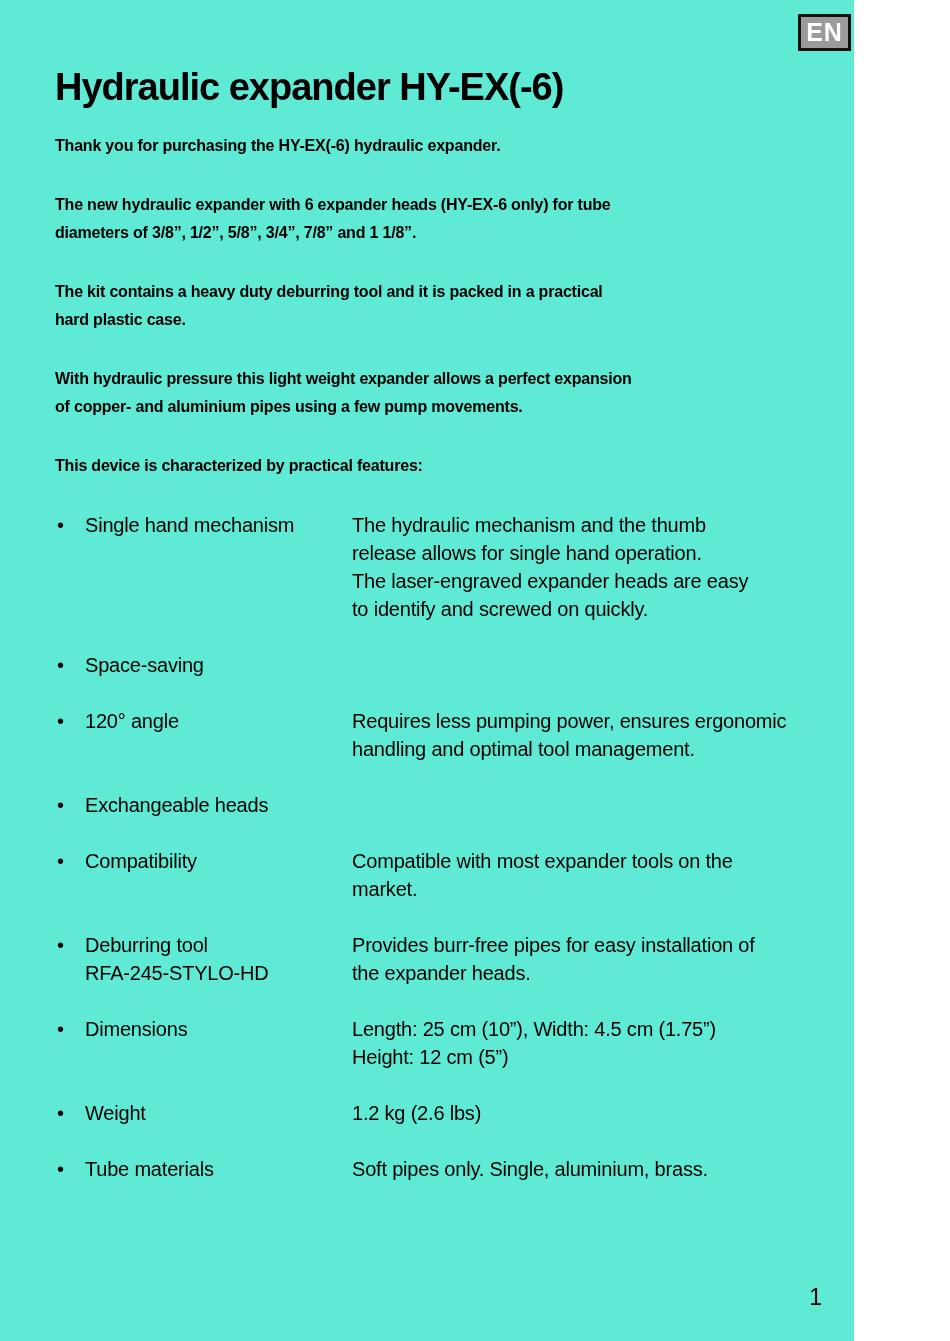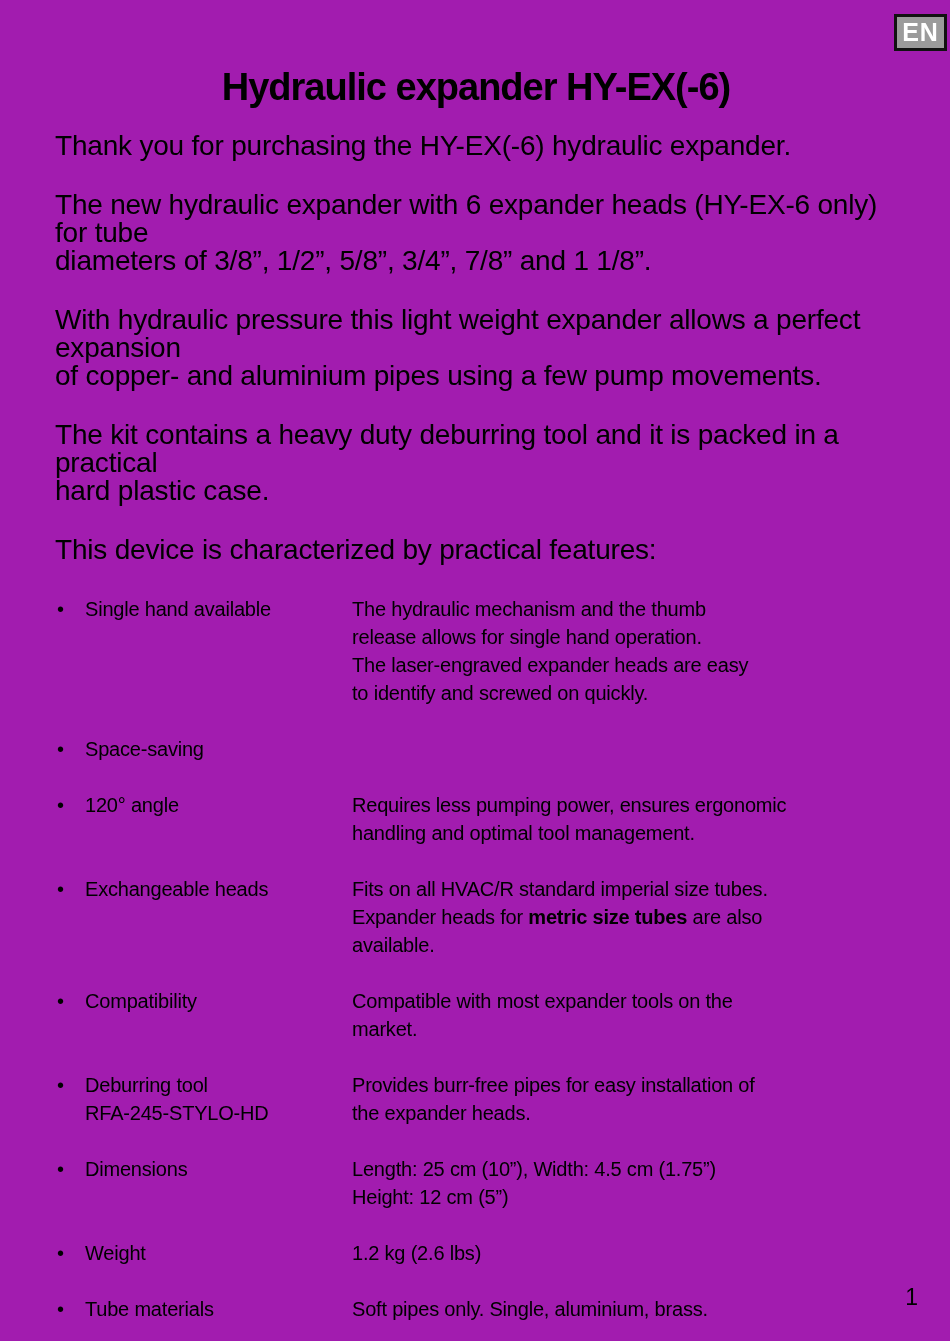--- a/index.html
+++ b/index.html
@@ -1,20 +1,20 @@
 <!DOCTYPE html>
 <html><head>
 <meta charset="utf-8">
 <style>
   html, body { margin: 0; padding: 0; background: #ffffff; }
   .page {
     position: relative;
-    width: 950px;
+    width: 854px;
     height: 1341px;
-    background: #a21caf;
+    background: #5eead4;
     color: #000000;
     font-family: "Liberation Sans", sans-serif;
     overflow: hidden;
   }
   .en-badge {
     position: absolute;
     top: 14px;
     right: 3px;
     width: 47px;
     height: 31px;
@@ -33,28 +33,28 @@
     left: 55px;
     top: 64px;
     width: 842px;
   }
   .title {
     margin: 0 0 22px 0;
     font-size: 38px;
     line-height: 46px;
     font-weight: 700;
     letter-spacing: -1px;
-    text-align: center;
   }
   .para {
     margin: 12px 0 31px 0;
-    font-size: 28px;
+    font-size: 16px;
     line-height: 28px;
     letter-spacing: -0.2px;
     white-space: pre-line;
+    font-weight: bold;
   }
   .features { margin-top: 0; }
   .feature-row {
     display: grid;
     grid-template-columns: 30px 267px 1fr;
     margin-bottom: 28px;
     font-size: 20px;
     line-height: 28px;
     letter-spacing: -0.2px;
   }
@@ -77,31 +77,31 @@
   <div class="en-badge">
     <span>EN</span>
   </div>
 
   <div class="content">
     <h1 class="title">Hydraulic expander HY-EX(-6)</h1>
 
     <p class="para">Thank you for purchasing the HY-EX(-6) hydraulic expander.</p>
     <p class="para">The new hydraulic expander with 6 expander heads (HY-EX-6 only) for tube
 diameters of 3/8”, 1/2”, 5/8”, 3/4”, 7/8” and 1 1/8”.</p>
+    <p class="para">The kit contains a heavy duty deburring tool and it is packed in a practical
+hard plastic case.</p>
     <p class="para">With hydraulic pressure this light weight expander allows a perfect expansion
 of copper- and aluminium pipes using a few pump movements.</p>
-    <p class="para">The kit contains a heavy duty deburring tool and it is packed in a practical
-hard plastic case.</p>
     <p class="para">This device is characterized by practical features:</p>
 
     <div class="features">
 
       <div class="feature-row">
         <span class="bullet">•</span>
-        <span class="term">Single hand available</span>
+        <span class="term">Single hand mechanism</span>
         <span class="desc"><span>The hydraulic mechanism and the thumb
 release allows for single hand operation.
 The laser-engraved expander heads are easy
 to identify and screwed on quickly.</span></span>
       </div>
 
       <div class="feature-row">
         <span class="bullet">•</span>
         <span class="term">Space-saving</span>
       </div>
@@ -109,23 +109,20 @@
       <div class="feature-row">
         <span class="bullet">•</span>
         <span class="term">120° angle</span>
         <span class="desc"><span>Requires less pumping power, ensures ergonomic
 handling and optimal tool management.</span></span>
       </div>
 
       <div class="feature-row">
         <span class="bullet">•</span>
         <span class="term">Exchangeable heads</span>
-        <span class="desc"><span>Fits on all HVAC/R standard imperial size tubes.
-Expander heads for </span><b>metric size tubes</b><span> are also
-available.</span></span>
       </div>
 
       <div class="feature-row">
         <span class="bullet">•</span>
         <span class="term">Compatibility</span>
         <span class="desc"><span>Compatible with most expander tools on the
 market.</span></span>
       </div>
 
       <div class="feature-row">

